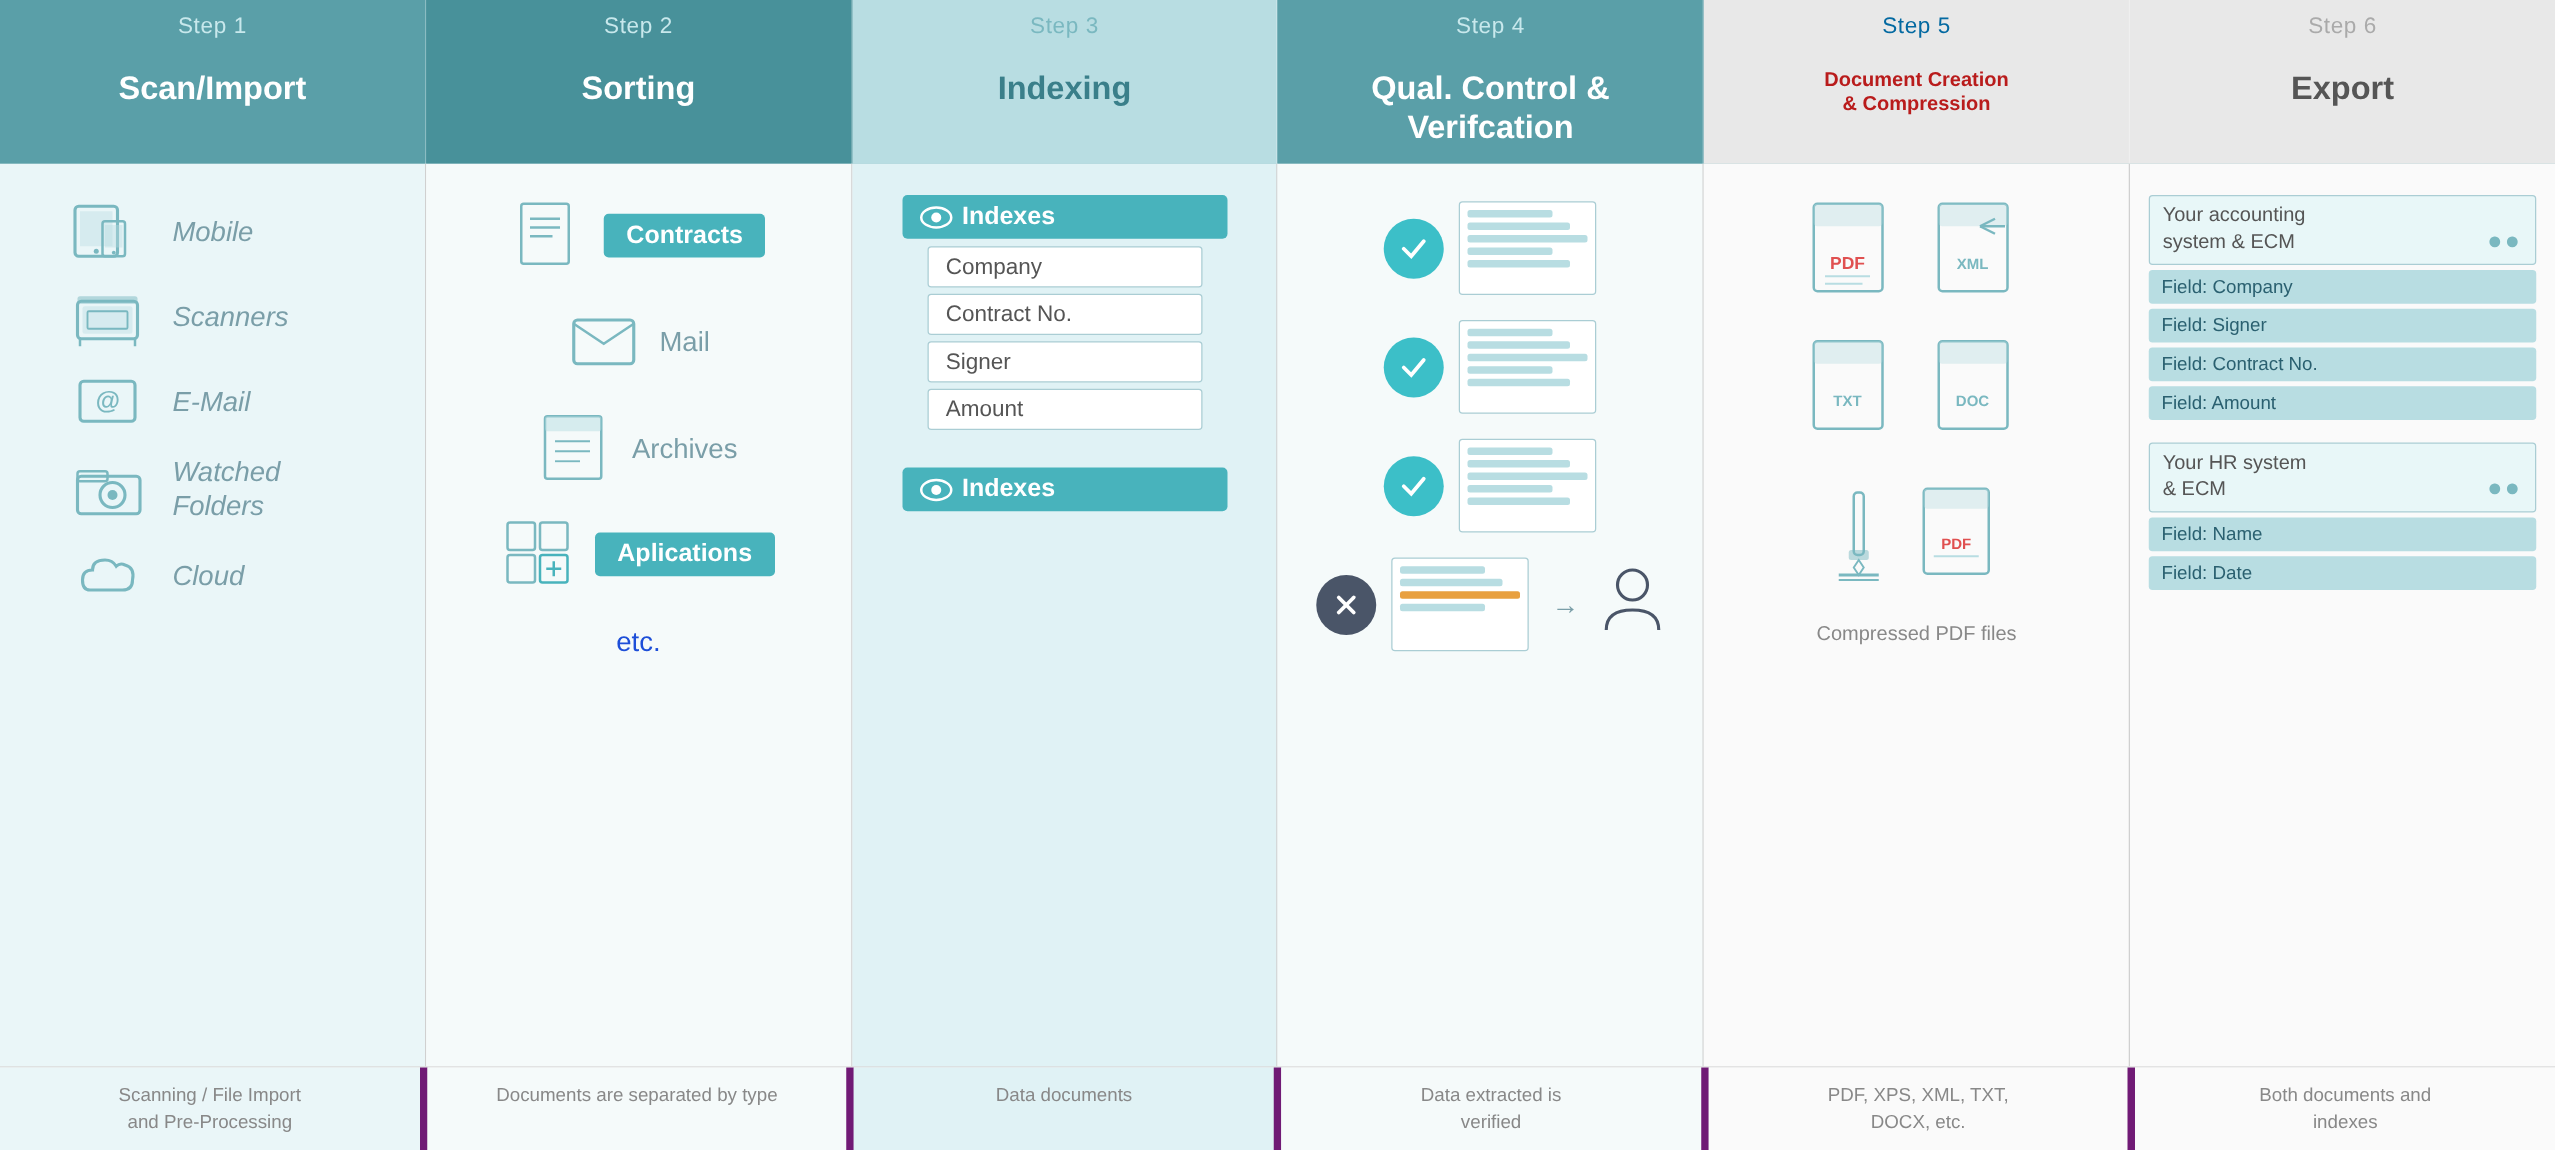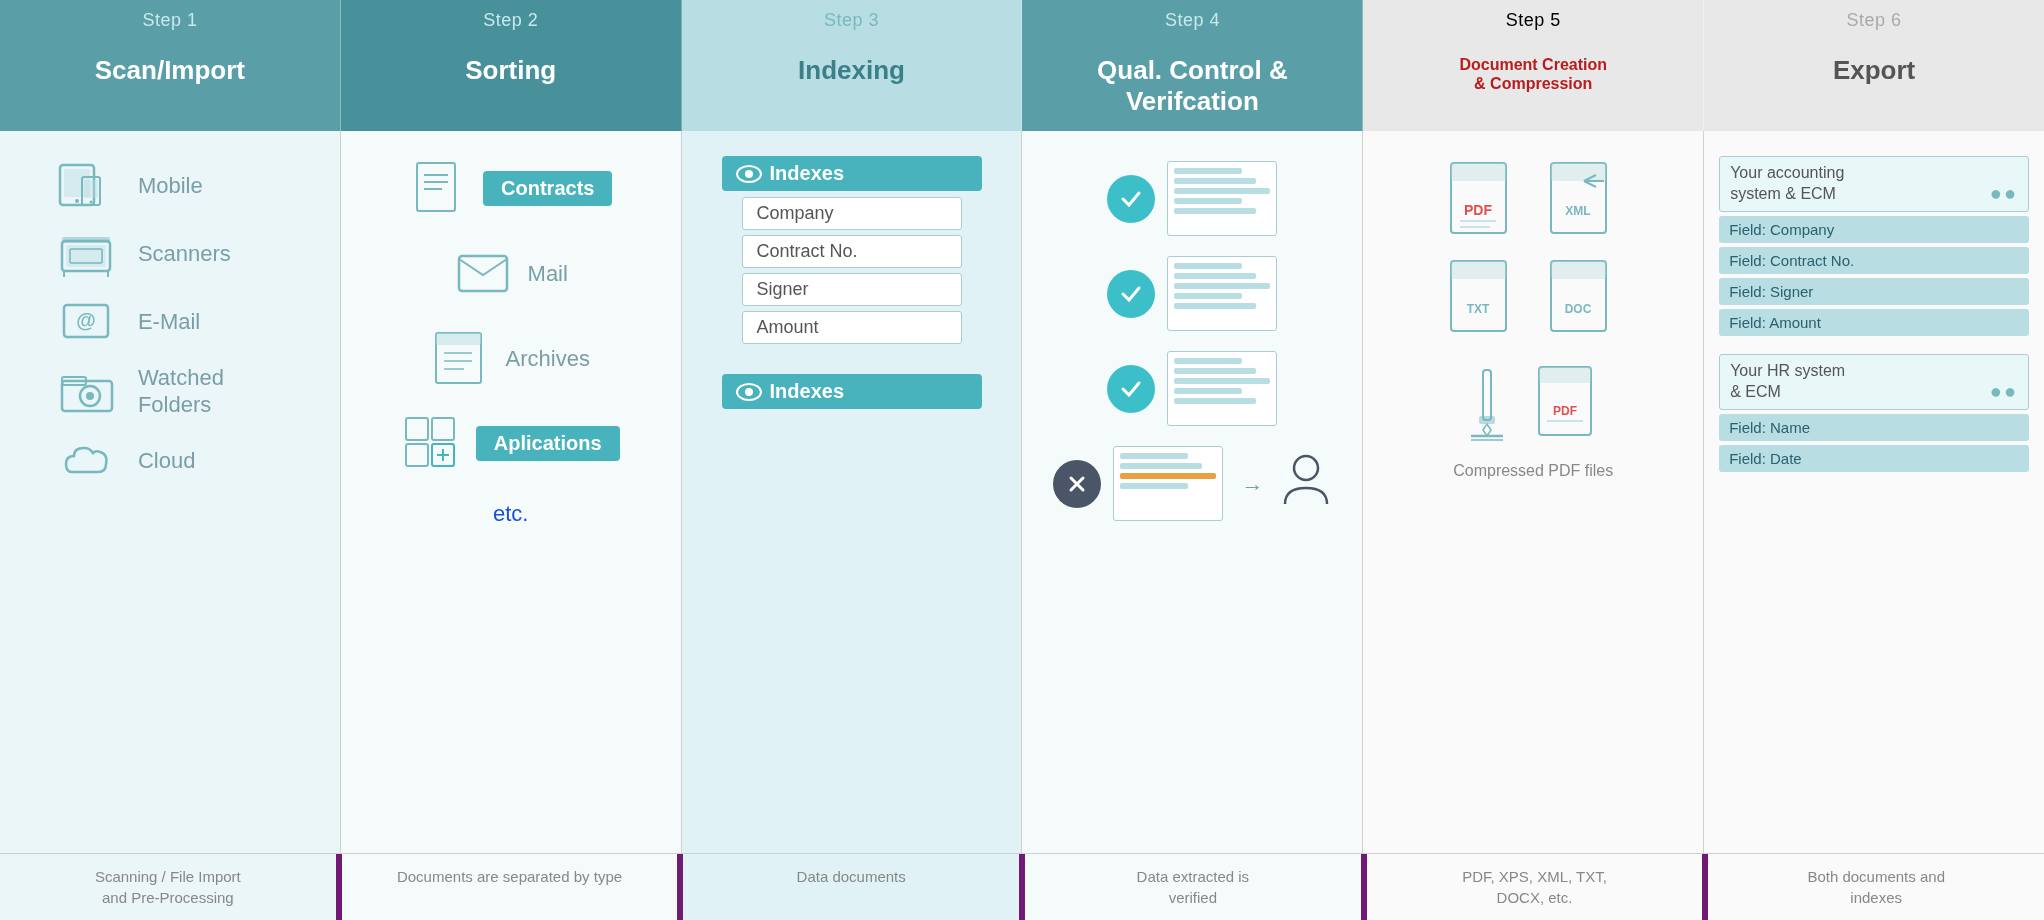--- a/index.html
+++ b/index.html
@@ -81,20 +81,21 @@
     .body-col-6 { background: #fafafa; }
 
     
     .import-items {
       display: flex;
       flex-direction: column;
       gap: 18px;
       width: 100%;
       align-items: center;
       padding-top: 10px;
+      font-style: italic;
     }
 
     .import-item {
       display: flex;
       align-items: center;
       gap: 18px;
       width: 220px;
     }
 
     .import-icon {
@@ -266,21 +267,21 @@
 
     .doc-line.short { width: 70%; }
     .doc-line.medium { width: 85%; }
     .doc-line.full { width: 100%; }
     .doc-line.orange { background: #e8a040; }
 
     
     .doc-creation {
       display: flex;
       flex-direction: column;
-      gap: 8px;
+      gap: 20px;
       align-items: center;
       padding-top: 10px;
       width: 100%;
     }
 
     .format-icons {
       display: flex;
       gap: 20px;
       flex-wrap: wrap;
       justify-content: center;
@@ -386,21 +387,21 @@
       <div class="step-title" style="color:#3a7f8a;">Indexing</div>
     </div>
 
     <div class="step-col col-4" style="background:#5a9fa8;">
       <div class="step-number">Step 4</div>
       <div class="step-title" style="white-space:pre-line;">Qual. Control &amp;
 Verifcation</div>
     </div>
 
     <div class="step-col" style="background:#e8e8e8;">
-      <div class="step-number" style="color:#000000;">Step 5</div>
+      <div class="step-number" style="color:#0369a1;">Step 5</div>
       <div class="step-title" style="color:#b91c1c; font-size:16px; white-space:pre-line;">Document Creation
 &amp; Compression</div>
     </div>
 
     <div class="step-col" style="background:#e8e8e8;">
       <div class="step-number" style="color:#aaa;">Step 6</div>
       <div class="step-title" style="color:#555;">Export</div>
     </div>
   </div>
 
@@ -708,22 +709,22 @@
 
     <div class="body-col body-col-6">
       <div class="export-content">
 
         <div class="export-group">
           <div class="export-system">
             <span style="line-height:1.3;">Your accounting<br>system &amp; ECM</span>
             <span style="font-size:20px; color:#7ab8c0; letter-spacing:2px;">●●</span>
           </div>
           <div class="export-field">Field: Company</div>
+          <div class="export-field">Field: Signer</div>
           <div class="export-field">Field: Contract No.</div>
-          <div class="export-field">Field: Signer</div>
           <div class="export-field">Field: Amount</div>
         </div>
 
         <div class="export-group">
           <div class="export-system">
             <span style="line-height:1.3;">Your HR system<br>&amp; ECM</span>
             <span style="font-size:20px; color:#7ab8c0; letter-spacing:2px;">●●</span>
           </div>
           <div class="export-field">Field: Name</div>
           <div class="export-field">Field: Date</div>

